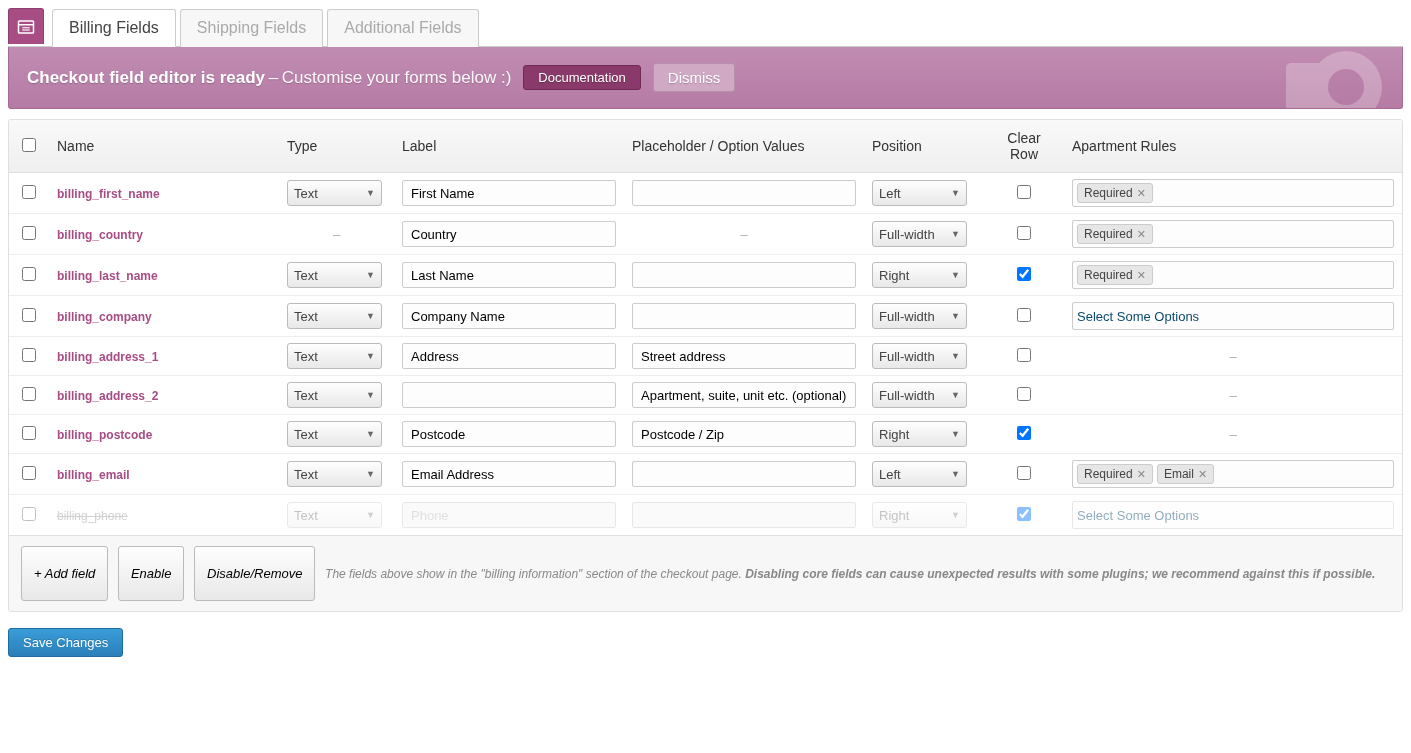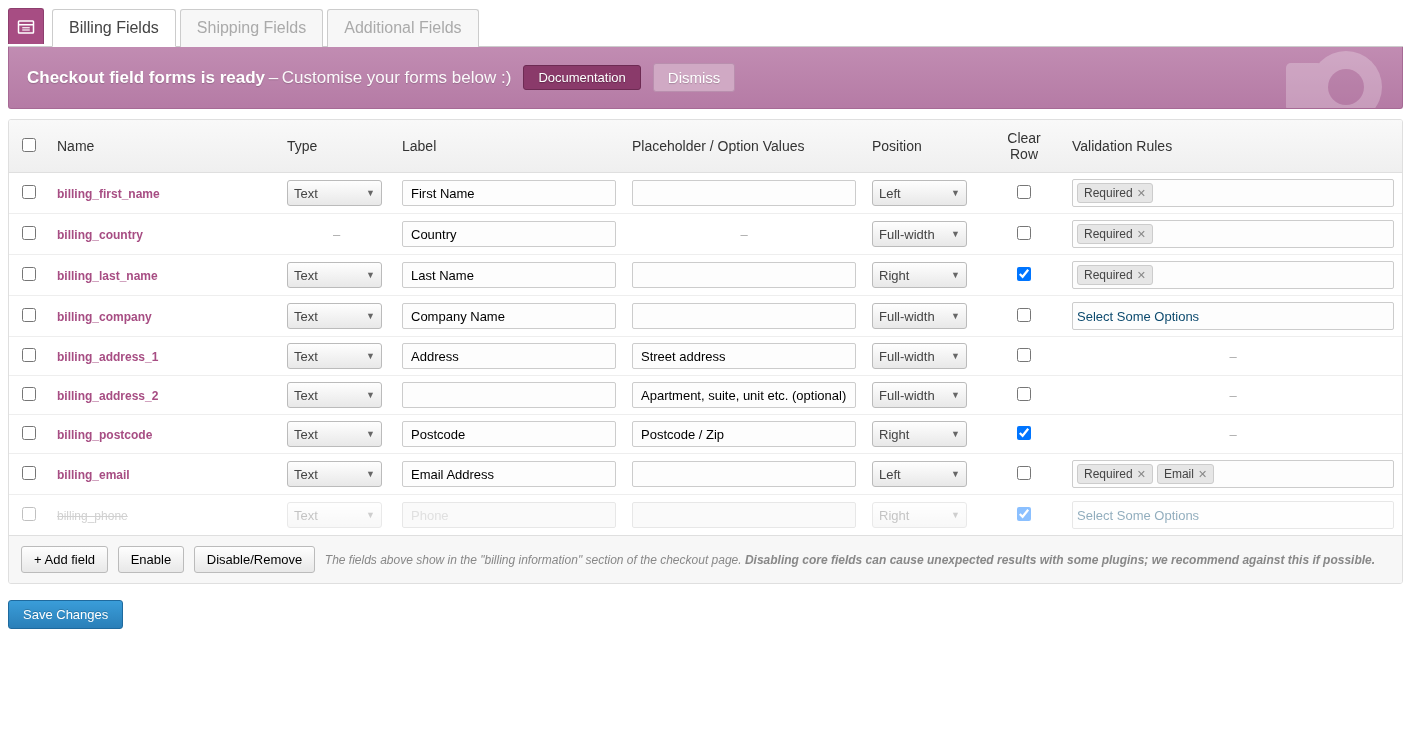--- a/index.html
+++ b/index.html
@@ -47,21 +47,21 @@
 tr.disabled .type-select, tr.disabled .pos-select { opacity: 0.7; }
 
 .dash { display: block; text-align: center; color: #aaa; }
 
 .validation-box { width: 100%; min-height: 28px; border: 1px solid #ccc; border-radius: 2px; padding: 3px 4px; background: #fdfdfd; display: flex; flex-wrap: wrap; gap: 4px; align-items: center; }
 .validation-box.placeholder { color: #0c4a6e; }
 .tag { background: #e6e6e6; border: 1px solid #ccc; border-radius: 3px; padding: 2px 6px; font-size: 12px; display: inline-flex; align-items: center; gap: 4px; }
 .tag .x { color: #888; cursor: pointer; font-size: 11px; }
 
 tfoot td { padding: 10px 12px; background: #f7f7f7; border-top: 1px solid #dfdfdf; }
-.footer-btn { background: linear-gradient(#fefefe, #e8e8e8); border: 1px solid #bbb; border-radius: 3px; padding: 5px 12px; cursor: pointer; font-size: 13px; margin-right: 6px; }
+.footer-btn { background: linear-gradient(#fefefe, #e8e8e8); border: 1px solid #bbb; border-radius: 3px; padding: 19px 12px; cursor: pointer; font-size: 13px; margin-right: 6px; font-style: italic; }
 .footer-note { color: #888; font-style: italic; font-size: 12px; display: inline; }
 .footer-note .bold { font-weight: bold; }
 
 .save-btn { margin-top: 16px; background: linear-gradient(#3a9dd9, #2a7fb8); border: 1px solid #1f6a9e; color: #fff; padding: 6px 14px; border-radius: 3px; cursor: pointer; font-size: 13px; text-shadow: 0 -1px 0 rgba(0,0,0,0.2); text-align: center; }
 
 input[type="checkbox"] { width: 14px; height: 14px; cursor: pointer; }
 </style>
 </head>
 <body>
 
@@ -74,21 +74,21 @@
         <line x1="2" y1="9" x2="22" y2="9" stroke="#fff" stroke-width="2"></line>
         <line x1="7" y1="13" x2="17" y2="13" stroke="#fff" stroke-width="1.5"></line>
         <line x1="7" y1="16" x2="17" y2="16" stroke="#fff" stroke-width="1.5"></line>
       </svg>
   </div>
   <div id="tabs-container" style="display: contents;"><div class="tab active">Billing Fields</div><div class="tab">Shipping Fields</div><div class="tab">Additional Fields</div></div>
 </div>
 
 <div class="banner">
   <span>
-    <span class="banner-title">Checkout field forms is ready</span>
+    <span class="banner-title">Checkout field editor is ready</span>
     <span class="banner-sub">–</span>
     <span class="banner-sub">Customise your forms below :)</span>
   </span>
   <button class="banner-doc-btn">Documentation</button>
   <button class="banner-dismiss-btn">Dismiss</button>
   <svg class="banner-decoration" viewBox="0 0 100 100">
       <circle cx="70" cy="50" r="30" fill="#fff"></circle>
       <circle cx="70" cy="50" r="15" fill="#b57ba5"></circle>
       <rect x="20" y="30" width="30" height="40" rx="4" fill="#fff"></rect>
     </svg>
@@ -98,21 +98,21 @@
 <table>
   <thead>
     <tr>
       <th class="col-check"><input type="checkbox" style=""></th>
       <th class="col-name">Name</th>
       <th class="col-type">Type</th>
       <th class="col-label">Label</th>
       <th class="col-placeholder">Placeholder / Option Values</th>
       <th class="col-position">Position</th>
       <th class="col-clear">Clear Row</th>
-      <th class="col-validation">Validation Rules</th>
+      <th class="col-validation">Apartment Rules</th>
     </tr>
   </thead>
   <tbody id="rows-container">
         <tr>
           <td class="col-check"><input type="checkbox" style=""></td>
           <td class="col-name"><span class="field-name">billing_first_name</span></td>
           <td class="col-type">
             <div class="type-select">
               <span>Text</span>
               <span class="arrow">▼</span>

